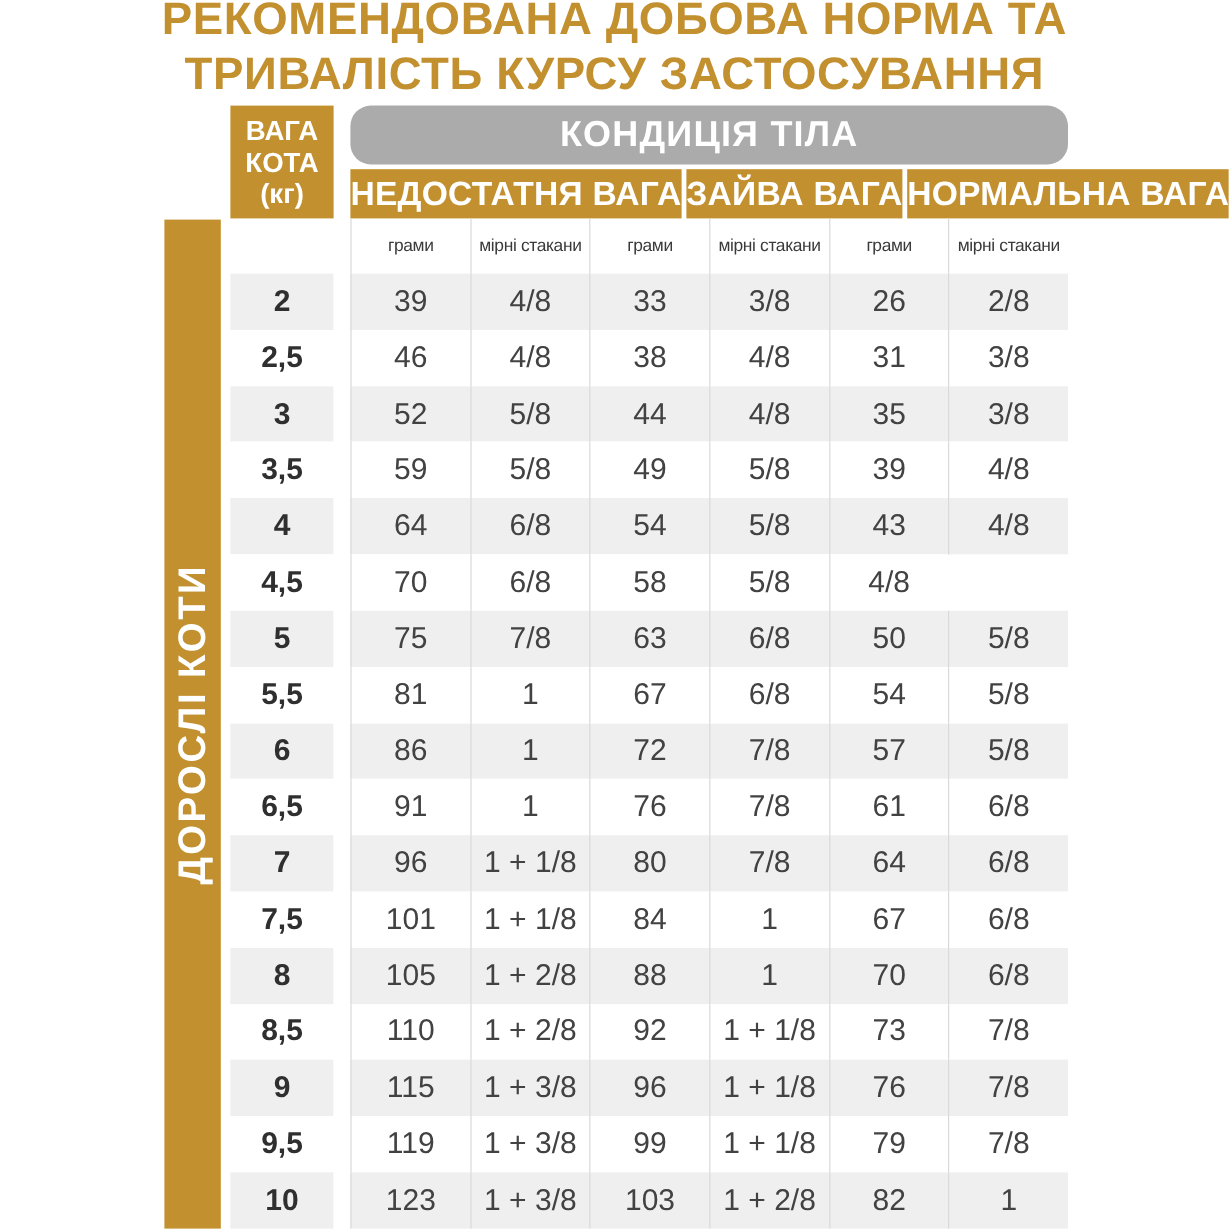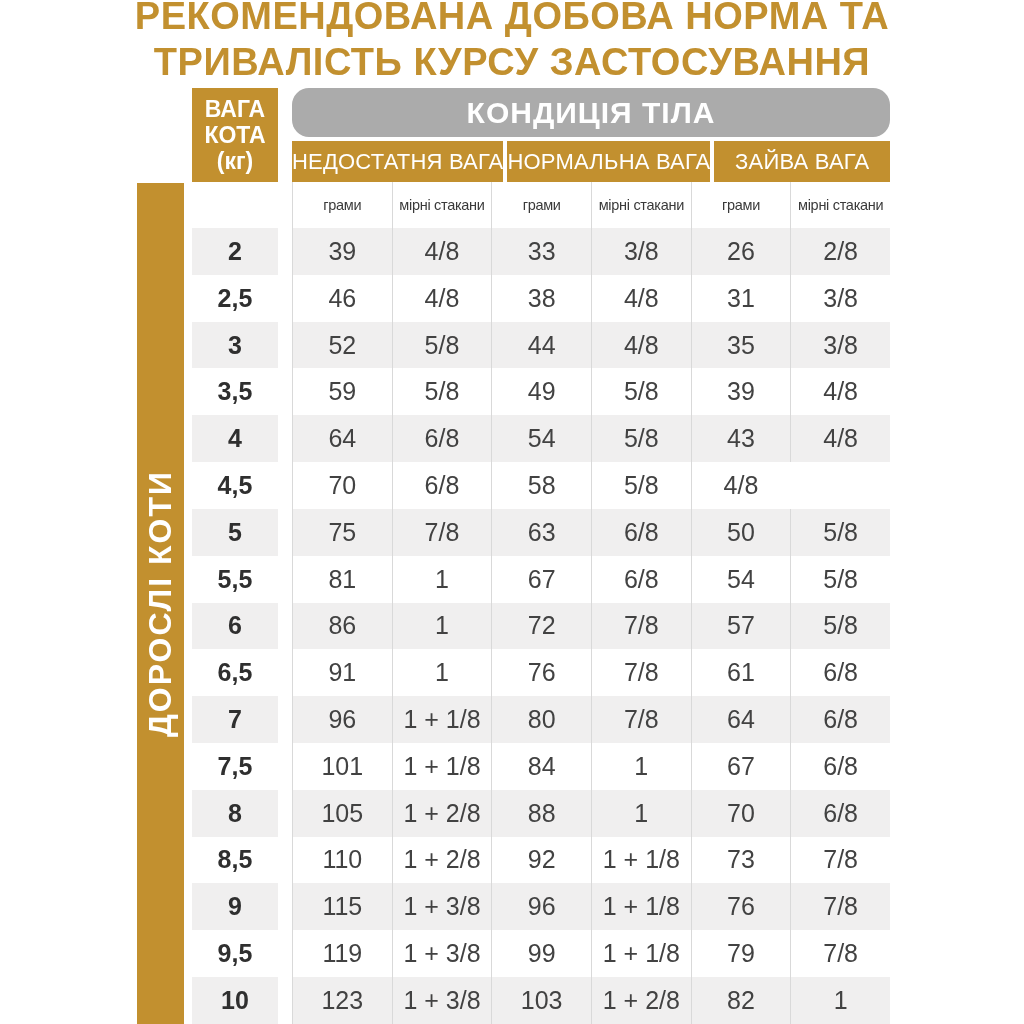--- a/index.html
+++ b/index.html
@@ -27,21 +27,21 @@
   
   .tbl{position:absolute;left:192px;top:88px;width:698px;}
   .weight-head{position:absolute;left:0;top:0;width:86px;height:94px;background:var(--gold);
     display:flex;flex-direction:column;align-items:center;justify-content:center;
     color:#fff;font-weight:700;font-size:23px;line-height:26px;}
   .h1{margin-left:100px;height:49px;background:var(--gray-header);
     display:flex;align-items:center;justify-content:center;margin-bottom:4px;
     color:#fff;font-weight:700;font-size:30px;letter-spacing:1px;border-radius:17px;}
   .h2{margin-left:100px;height:41px;display:grid;grid-template-columns:repeat(3,1fr);gap:4px;}
   .h2 .gcell{background:var(--gold);display:flex;align-items:center;justify-content:center;
-    color:#fff;font-size:22px;font-weight:400;letter-spacing:.2px;white-space:nowrap;}
+    color:#fff;font-size:28px;font-weight:700;letter-spacing:.2px;white-space:nowrap;}
   .sh{margin-left:100px;height:46px;display:grid;grid-template-columns:repeat(6,1fr);}
   .sh .scell{display:flex;align-items:center;justify-content:center;
     border-left:1px solid var(--line);
     color:#3a3a3a;font-weight:400;font-size:14.5px;letter-spacing:-.3px;white-space:nowrap;}
 
   .tbody .trow{display:grid;grid-template-columns:86px 14px repeat(6,1fr);height:46.82px;}
   .tbody .c{display:flex;align-items:center;justify-content:center;
     font-size:25px;color:#424242;}
   .tbody .wcell{font-weight:700;color:#2f2f2f;}
   .tbody .gapcell{background:#fff !important;}
@@ -68,22 +68,22 @@
     <div class="weight-head">
       <span>ВАГА</span>
       <span>КОТА</span>
       <span>(кг)</span>
     </div>
 
     <div class="h1">КОНДИЦІЯ ТІЛА</div>
 
     <div class="h2">
       <div class="gcell">НЕДОСТАТНЯ ВАГА</div>
+      <div class="gcell">ЗАЙВА ВАГА</div>
       <div class="gcell">НОРМАЛЬНА ВАГА</div>
-      <div class="gcell">ЗАЙВА ВАГА</div>
     </div>
 
     <div class="sh">
       <div class="scell">грами</div>
       <div class="scell">мірні стакани</div>
       <div class="scell">грами</div>
       <div class="scell">мірні стакани</div>
       <div class="scell">грами</div>
       <div class="scell">мірні стакани</div>
     </div>

